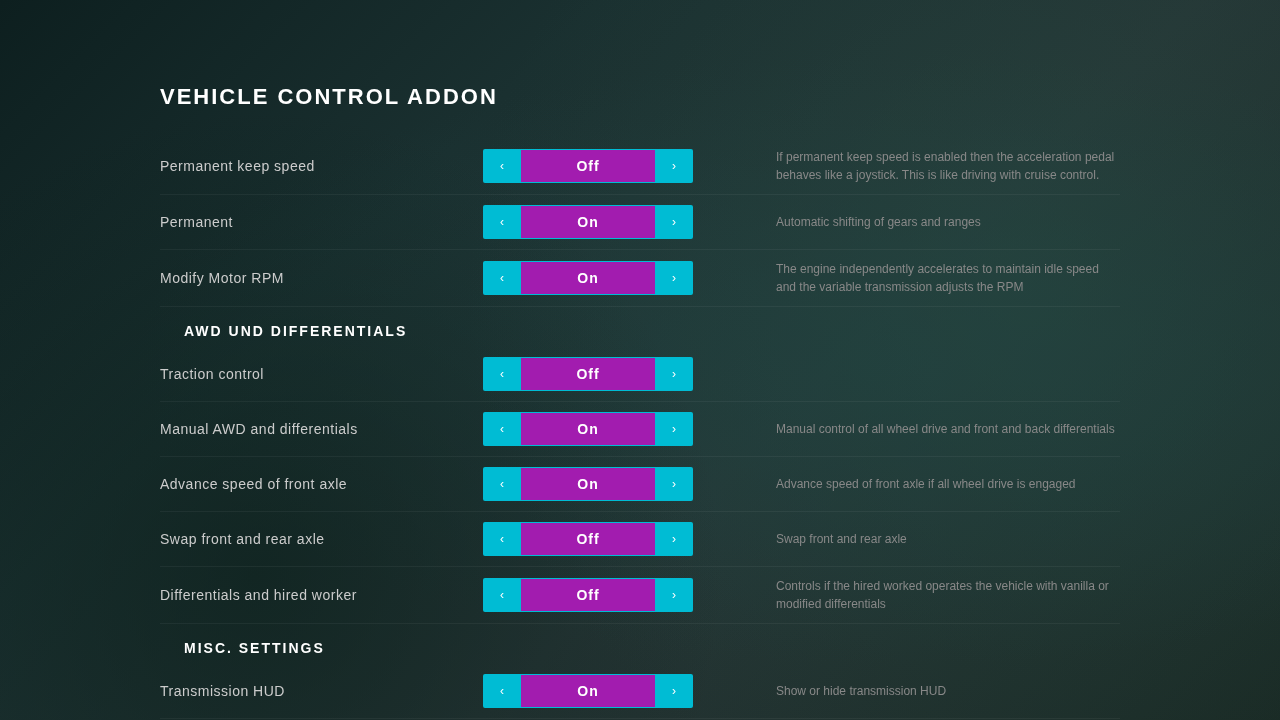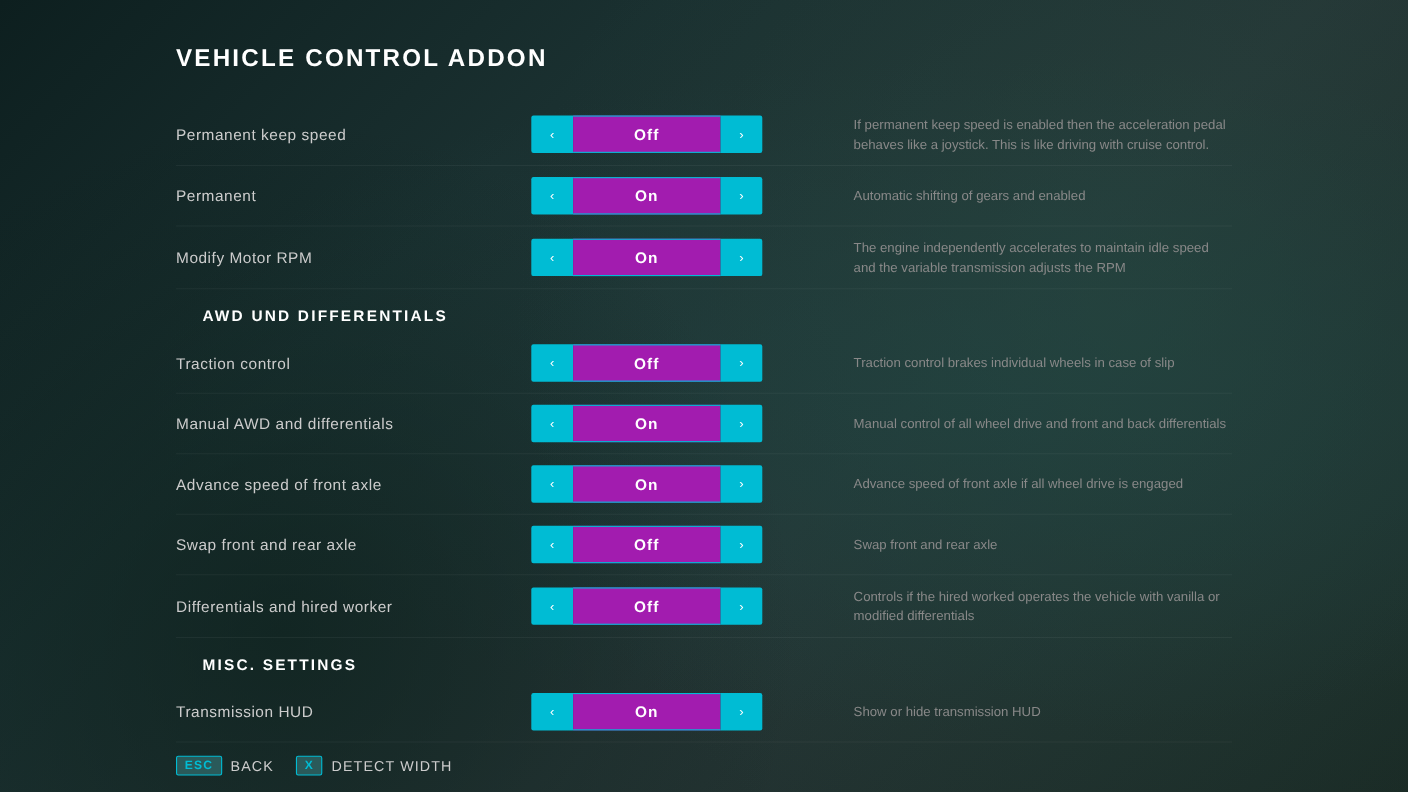--- a/index.html
+++ b/index.html
@@ -27,21 +27,21 @@
       inset: 0;
       background: 
         radial-gradient(circle at 80% 40%, rgba(40,80,70,0.4) 0%, transparent 50%),
         radial-gradient(circle at 20% 80%, rgba(10,30,25,0.6) 0%, transparent 40%);
       z-index: 1;
     }
 
     .container {
       position: relative;
       z-index: 10;
-      padding: 40px 160px 30px 160px;
+      padding: 84px 160px 30px 160px;
       height: 100%;
       display: flex;
       flex-direction: column;
     }
 
     .page-title {
       font-size: 22px;
       font-weight: bold;
       color: #ffffff;
       letter-spacing: 2px;
@@ -201,21 +201,21 @@
         <div class="setting-label">Permanent</div>
         <div class="setting-control">
           <button class="ctrl-btn">
             <span>‹</span>
           </button>
           <div class="ctrl-value">On</div>
           <button class="ctrl-btn">
             <span>›</span>
           </button>
         </div>
-        <div class="setting-description">Automatic shifting of gears and enabled</div>
+        <div class="setting-description">Automatic shifting of gears and ranges</div>
       </div>
       <div class="setting-row">
         <div class="setting-label">Modify Motor RPM</div>
         <div class="setting-control">
           <button class="ctrl-btn">
             <span>‹</span>
           </button>
           <div class="ctrl-value">On</div>
           <button class="ctrl-btn">
             <span>›</span>
@@ -228,21 +228,20 @@
         <div class="setting-label">Traction control</div>
         <div class="setting-control">
           <button class="ctrl-btn">
             <span>‹</span>
           </button>
           <div class="ctrl-value">Off</div>
           <button class="ctrl-btn">
             <span>›</span>
           </button>
         </div>
-        <div class="setting-description">Traction control brakes individual wheels in case of slip</div>
       </div>
       <div class="setting-row">
         <div class="setting-label">Manual AWD and differentials</div>
         <div class="setting-control">
           <button class="ctrl-btn">
             <span>‹</span>
           </button>
           <div class="ctrl-value">On</div>
           <button class="ctrl-btn">
             <span>›</span>

